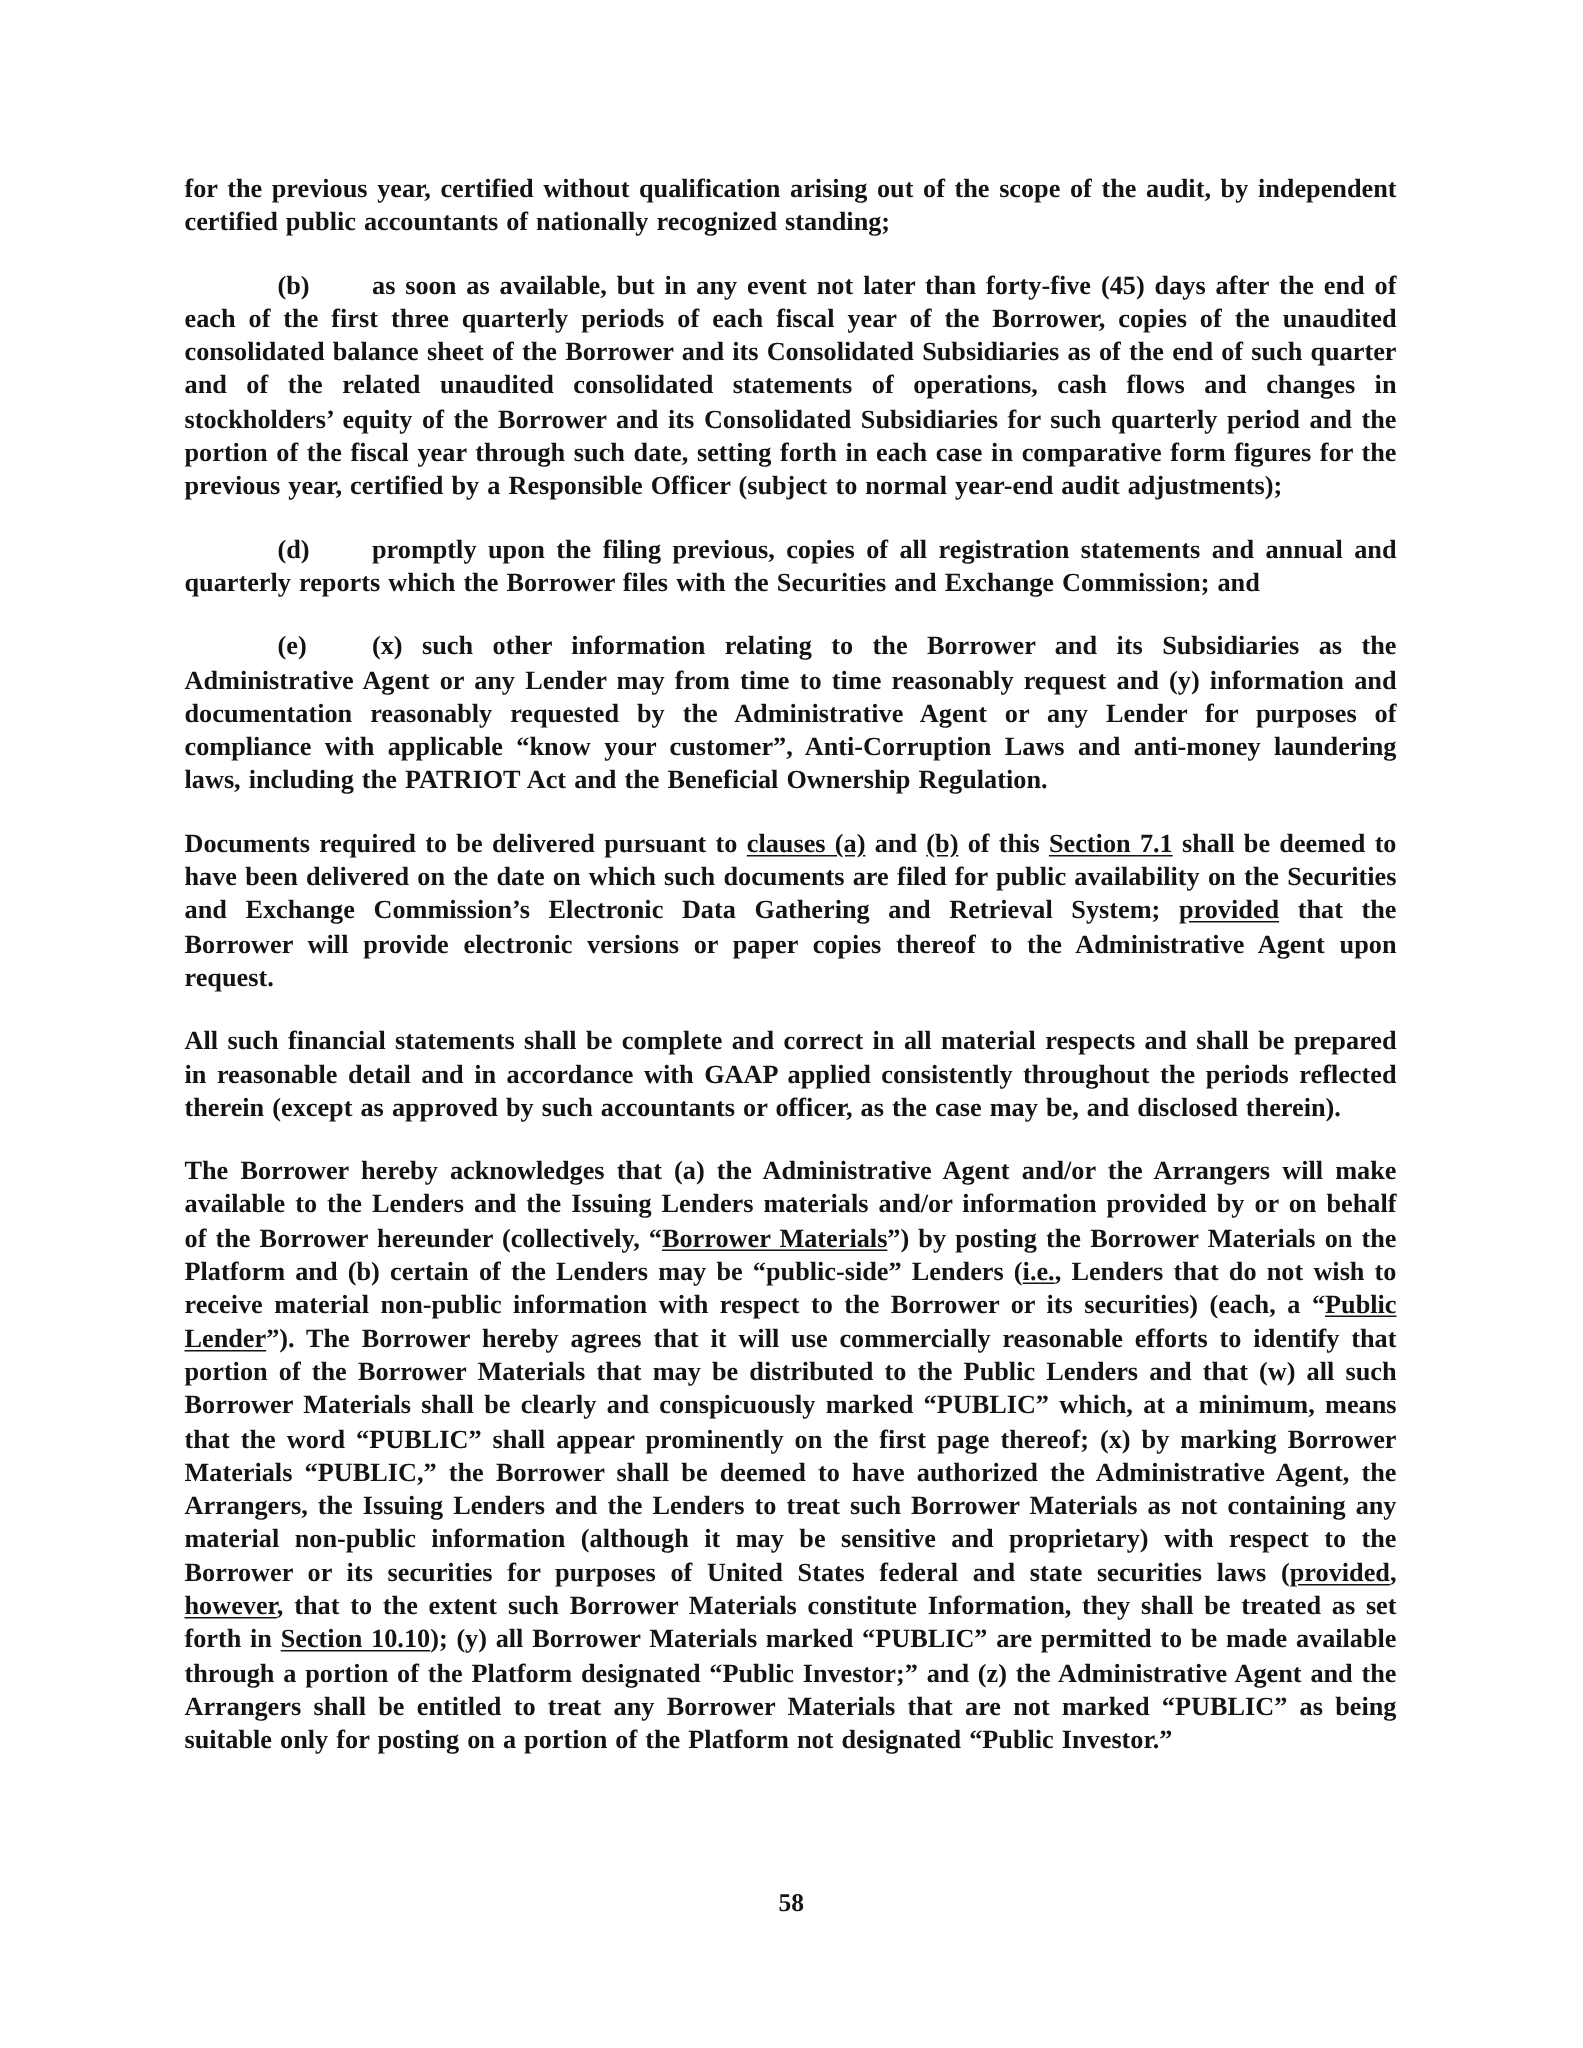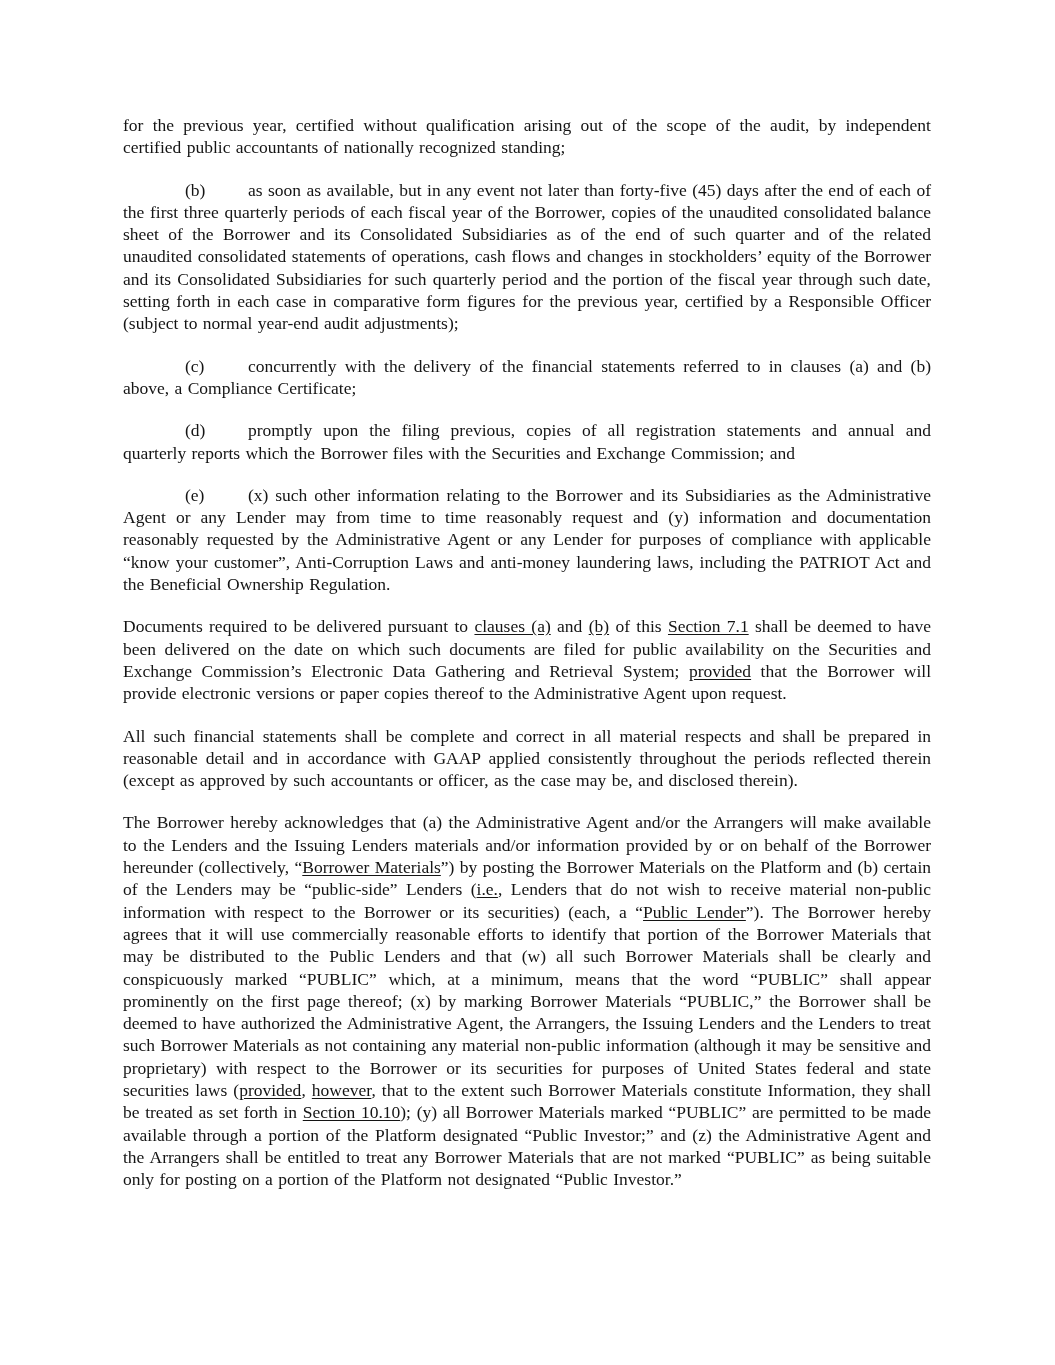--- a/index.html
+++ b/index.html
@@ -10,20 +10,21 @@
   .page {
     position: relative;
     width: 1055px;
     height: 1365px;
     background: #ffffff;
     color: #141414;
     font-family: "Liberation Serif", "DejaVu Serif", serif;
     font-size: 17.5px;
     line-height: 22.3px;
     overflow: hidden;
+    font-weight: bold;
   }
   .content {
     position: absolute;
     left: 123px;
     top: 114px;
     width: 808px;
   }
   .content p {
     margin: 0 0 20px 0;
     text-align: justify;
@@ -50,20 +51,20 @@
     font-size: 17px;
   }
 </style>
 </head>
 <body>
 
 <div class="page">
   <div class="content">
       <p class="para body"><span>for the previous year, certified without qualification arising out of the scope of the audit, by independent certified public accountants of nationally recognized standing;</span></p>
       <p class="para clause"><span class="clause-label">(b)</span><span>as soon as available, but in any event not later than forty-five (45) days after the end of each of the first three quarterly periods of each fiscal year of the Borrower, copies of the unaudited consolidated balance sheet of the Borrower and its Consolidated Subsidiaries as of the end of such quarter and of the related unaudited consolidated statements of operations, cash flows and changes in stockholders’ equity of the Borrower and its Consolidated Subsidiaries for such quarterly period and the portion of the fiscal year through such date, setting forth in each case in comparative form figures for the previous year, certified by a Responsible Officer (subject to normal year-end audit adjustments);</span></p>
-      <p class="para clause"><span class="clause-label">(c)</span><span>concurrently with the delivery of the financial statements referred to in clauses (a) and (b) above, a Compliance Certificate;</span></p>
       <p class="para clause"><span class="clause-label">(d)</span><span>promptly upon the filing previous, copies of all registration statements and annual and quarterly reports which the Borrower files with the Securities and Exchange Commission; and</span></p>
       <p class="para clause"><span class="clause-label">(e)</span><span>(x) such other information relating to the Borrower and its Subsidiaries as the Administrative Agent or any Lender may from time to time reasonably request and (y) information and documentation reasonably requested by the Administrative Agent or any Lender for purposes of compliance with applicable “know your customer”, Anti-Corruption Laws and anti-money laundering laws, including the PATRIOT Act and the Beneficial Ownership Regulation.</span></p>
       <p class="para body"><span>Documents required to be delivered pursuant to </span><span class="u">clauses (a)</span><span> and </span><span class="u">(b)</span><span> of this </span><span class="u">Section 7.1</span><span> shall be deemed to have been delivered on the date on which such documents are filed for public availability on the Securities and Exchange Commission’s Electronic Data Gathering and Retrieval System; </span><span class="u">provided</span><span> that the Borrower will provide electronic versions or paper copies thereof to the Administrative Agent upon request.</span></p>
       <p class="para body"><span>All such financial statements shall be complete and correct in all material respects and shall be prepared in reasonable detail and in accordance with GAAP applied consistently throughout the periods reflected therein (except as approved by such accountants or officer, as the case may be, and disclosed therein).</span></p>
       <p class="para body"><span>The Borrower hereby acknowledges that (a) the Administrative Agent and/or the Arrangers will make available to the Lenders and the Issuing Lenders materials and/or information provided by or on behalf of the Borrower hereunder (collectively, “</span><span class="u">Borrower Materials</span><span>”) by posting the Borrower Materials on the Platform and (b) certain of the Lenders may be “public-side” Lenders (</span><span class="u">i.e.</span><span>, Lenders that do not wish to receive material non-public information with respect to the Borrower or its securities) (each, a “</span><span class="u">Public Lender</span><span>”).  The Borrower hereby agrees that it will use commercially reasonable efforts to identify that portion of the Borrower Materials that may be distributed to the Public Lenders and that (w) all such Borrower Materials shall be clearly and conspicuously marked “PUBLIC” which, at a minimum, means that the word “PUBLIC” shall appear prominently on the first page thereof; (x) by marking Borrower Materials “PUBLIC,” the Borrower shall be deemed to have authorized the Administrative Agent, the Arrangers, the Issuing Lenders and the Lenders to treat such Borrower Materials as not containing any material non-public information (although it may be sensitive and proprietary) with respect to the Borrower or its securities for purposes of United States federal and state securities laws (</span><span class="u">provided</span><span>, </span><span class="u">however</span><span>, that to the extent such Borrower Materials constitute Information, they shall be treated as set forth in </span><span class="u">Section 10.10</span><span>); (y) all Borrower Materials marked “PUBLIC” are permitted to be made available through a portion of the Platform designated “Public Investor;” and (z) the Administrative Agent and the Arrangers shall be entitled to treat any Borrower Materials that are not marked “PUBLIC” as being suitable only for posting on a portion of the Platform not designated “Public Investor.”</span></p>
     </div>
+  <div class="page-number">58</div>
 </div>
 
 </body></html>

